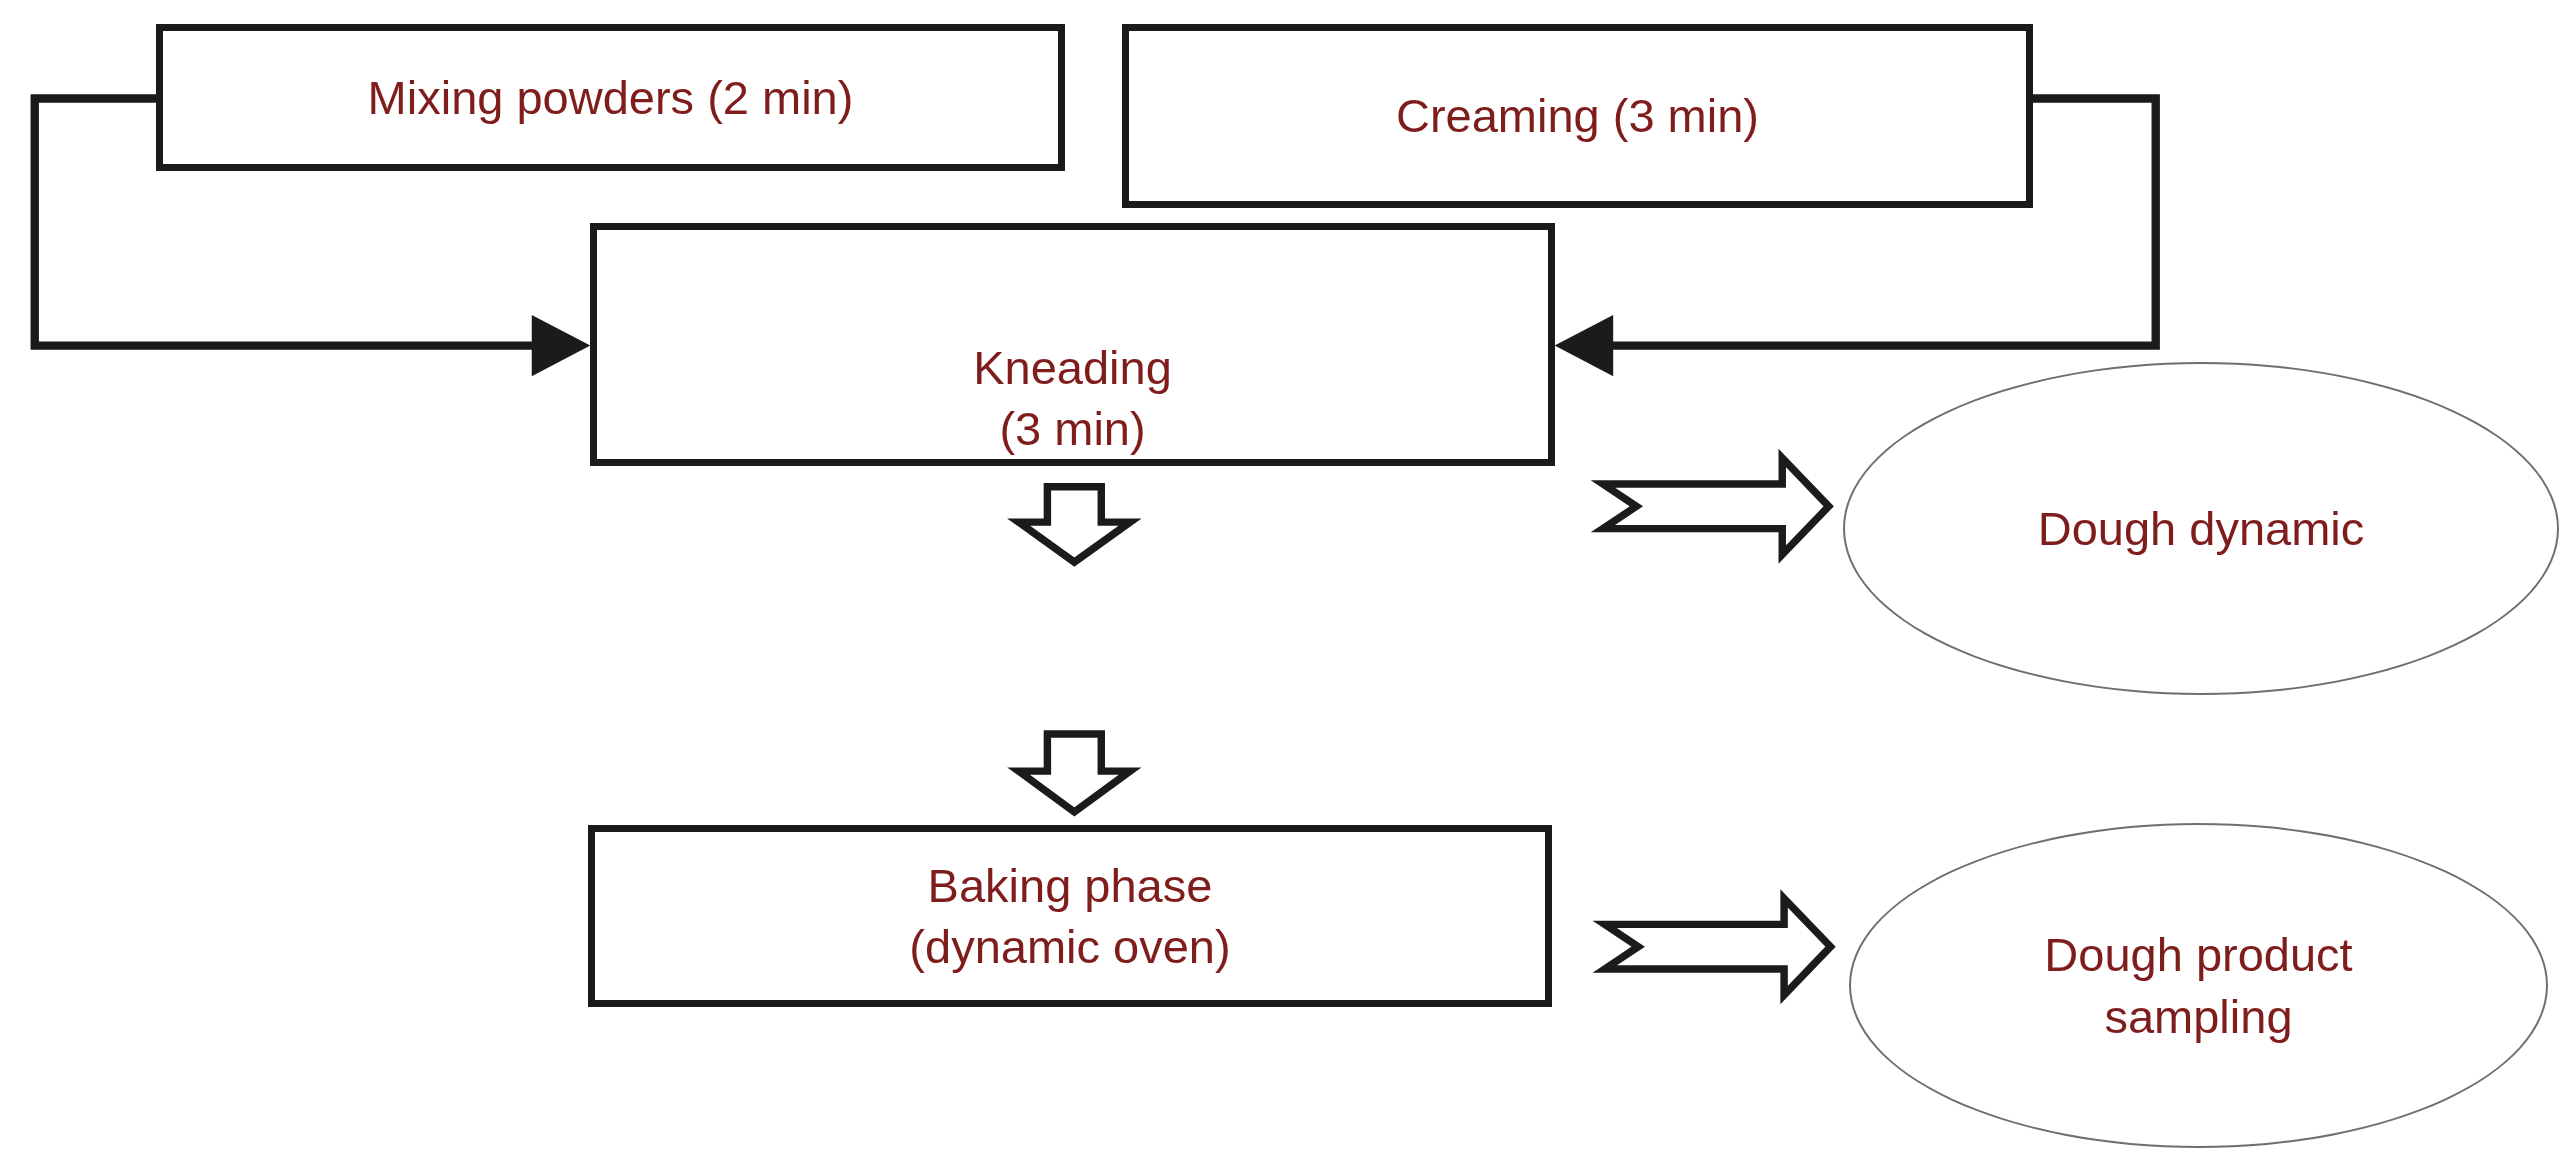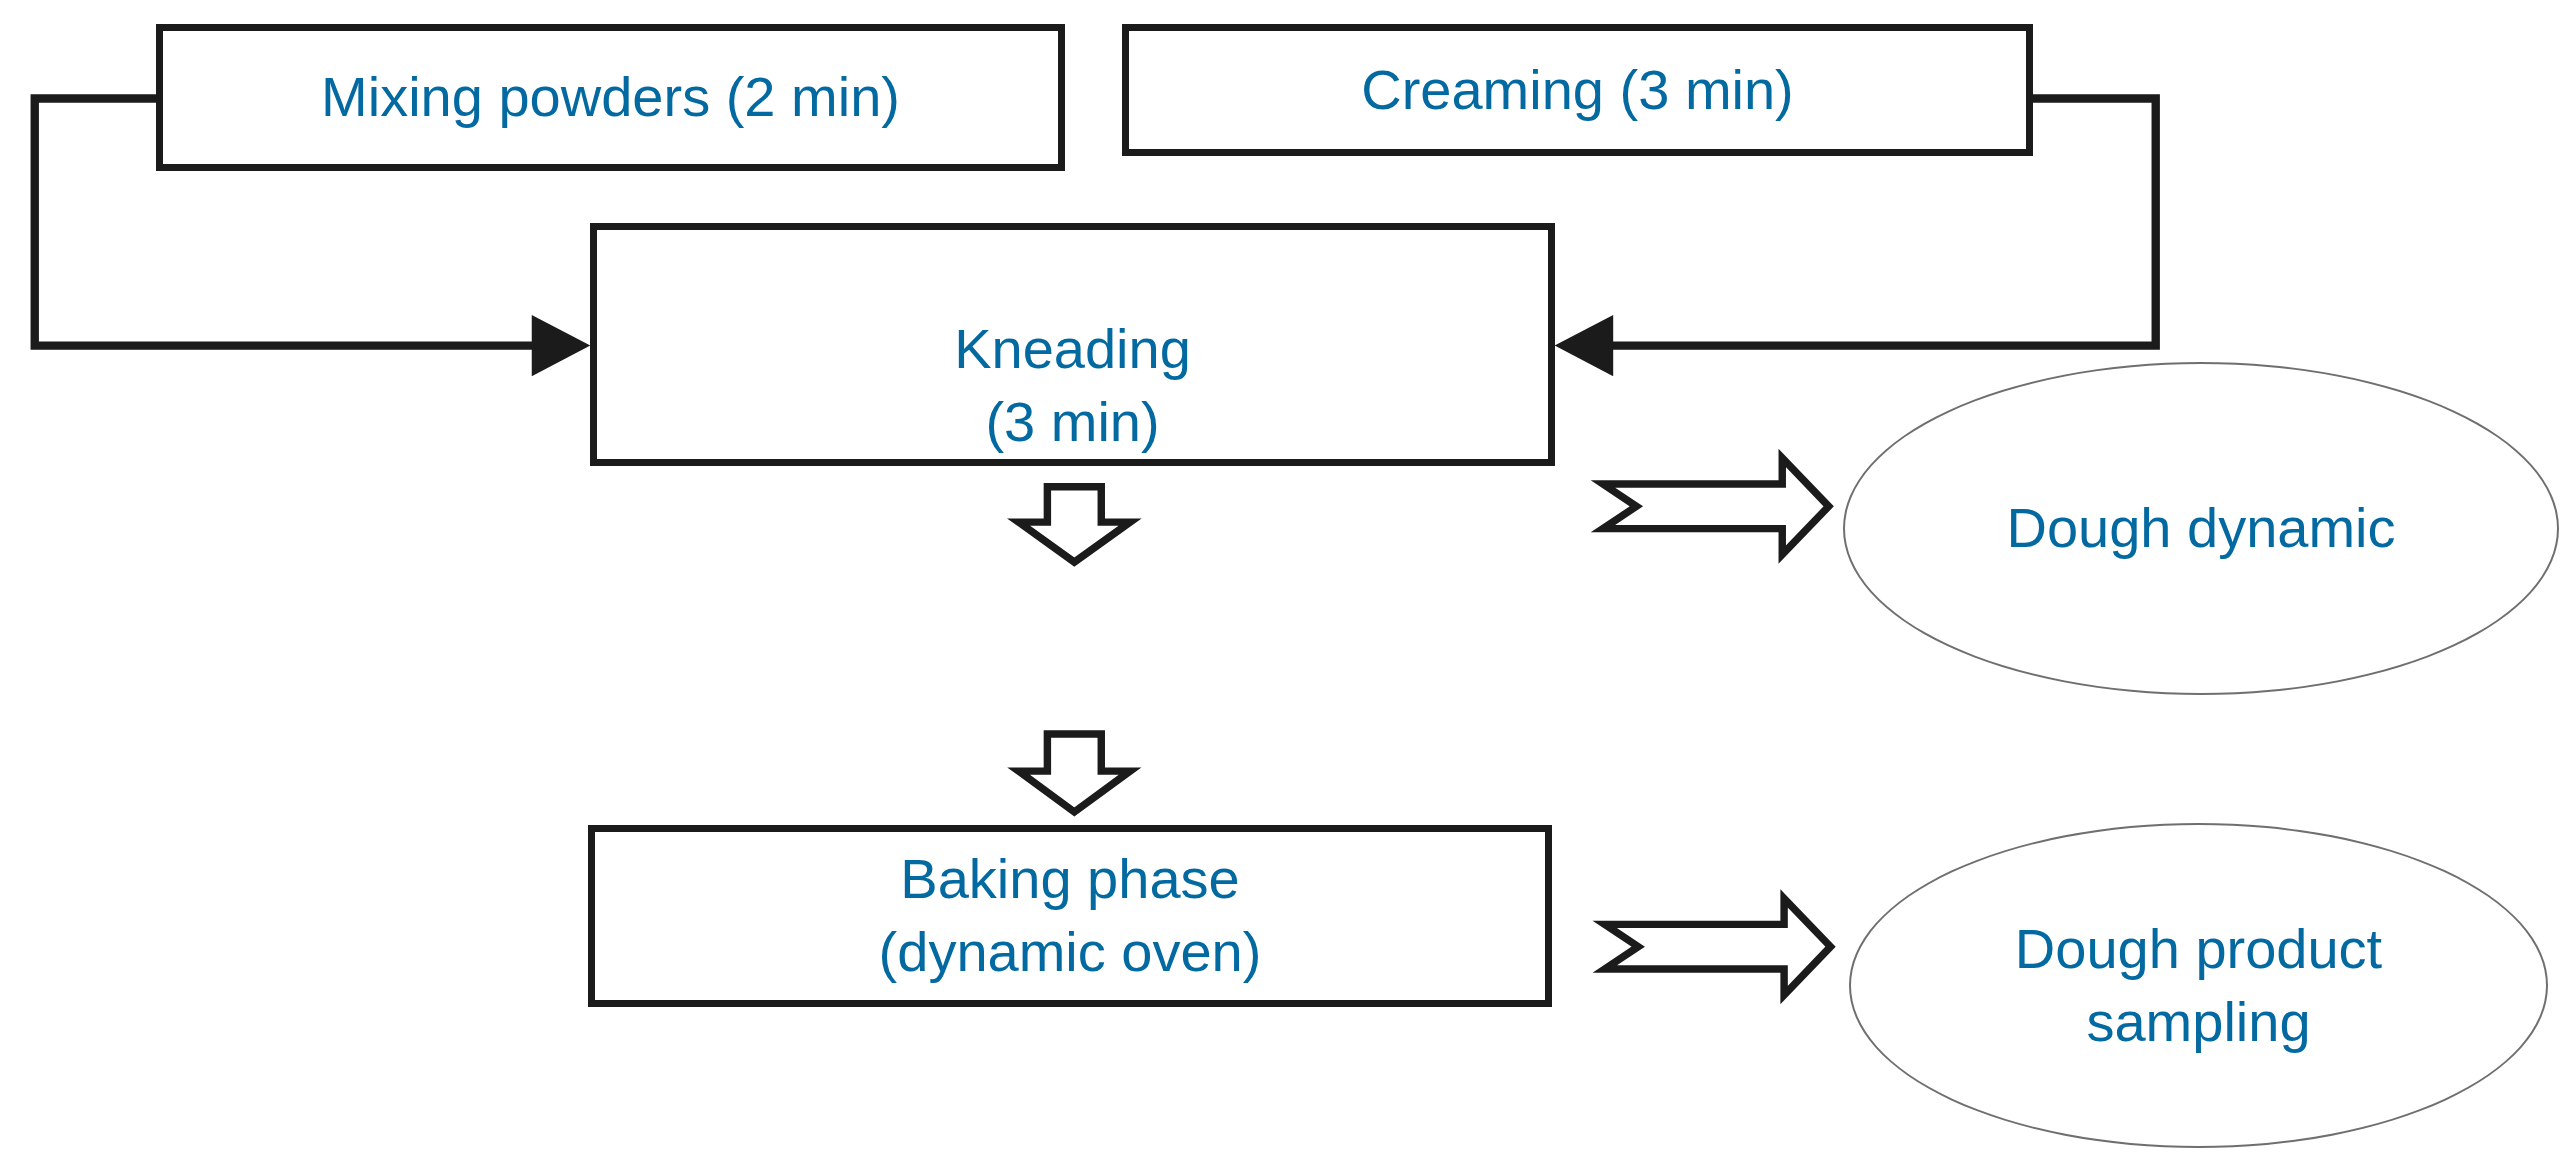--- a/index.html
+++ b/index.html
@@ -33,24 +33,24 @@
     text-align: center;
   }
   .box {
     border: 7.4px solid #1b1b1b;
   }
   .ellipse {
     border: 2.8px solid #6f6f6f;
     border-radius: 50%;
   }
   .lbl {
-    font-size: 56px;
+    font-size: 47px;
     line-height: 1.3;
     white-space: pre-line;
-    color: #0369a1;
+    color: #7f1d1d;
   }
   .connector {
     fill: none;
     stroke: #1b1b1b;
     stroke-width: 9;
   }
   .arrowhead {
     fill: #1b1b1b;
     stroke: none;
   }
@@ -80,21 +80,21 @@
 
     <polygon class="hollow-shape" points="1725,521 1918,521 1918,493 1968,545 1918,597 1918,569 1725,569 1761,545"></polygon>
 
     <polygon class="hollow-shape" points="1727,995 1920,995 1920,967 1970,1019 1920,1071 1920,1043 1727,1043 1763,1019"></polygon>
   </svg>
 
   <div class="node box" style="left:156px; top:24px; width:909px; height:147px;">
     <span class="lbl">Mixing powders (2 min)</span>
   </div>
 
-  <div class="node box" style="left:1122px; top:24px; width:911px; height:132px;">
+  <div class="node box" style="left:1122px; top:24px; width:911px; height:184px;">
     <span class="lbl">Creaming (3 min)</span>
   </div>
 
   <div class="node box" style="left:590px; top:223px; width:965px; height:243px;align-items:flex-end;">
     <span class="lbl">Kneading
 (3 min)</span>
   </div>
 
 
   <div class="node box" style="left:588px; top:825px; width:964px; height:182px;">

